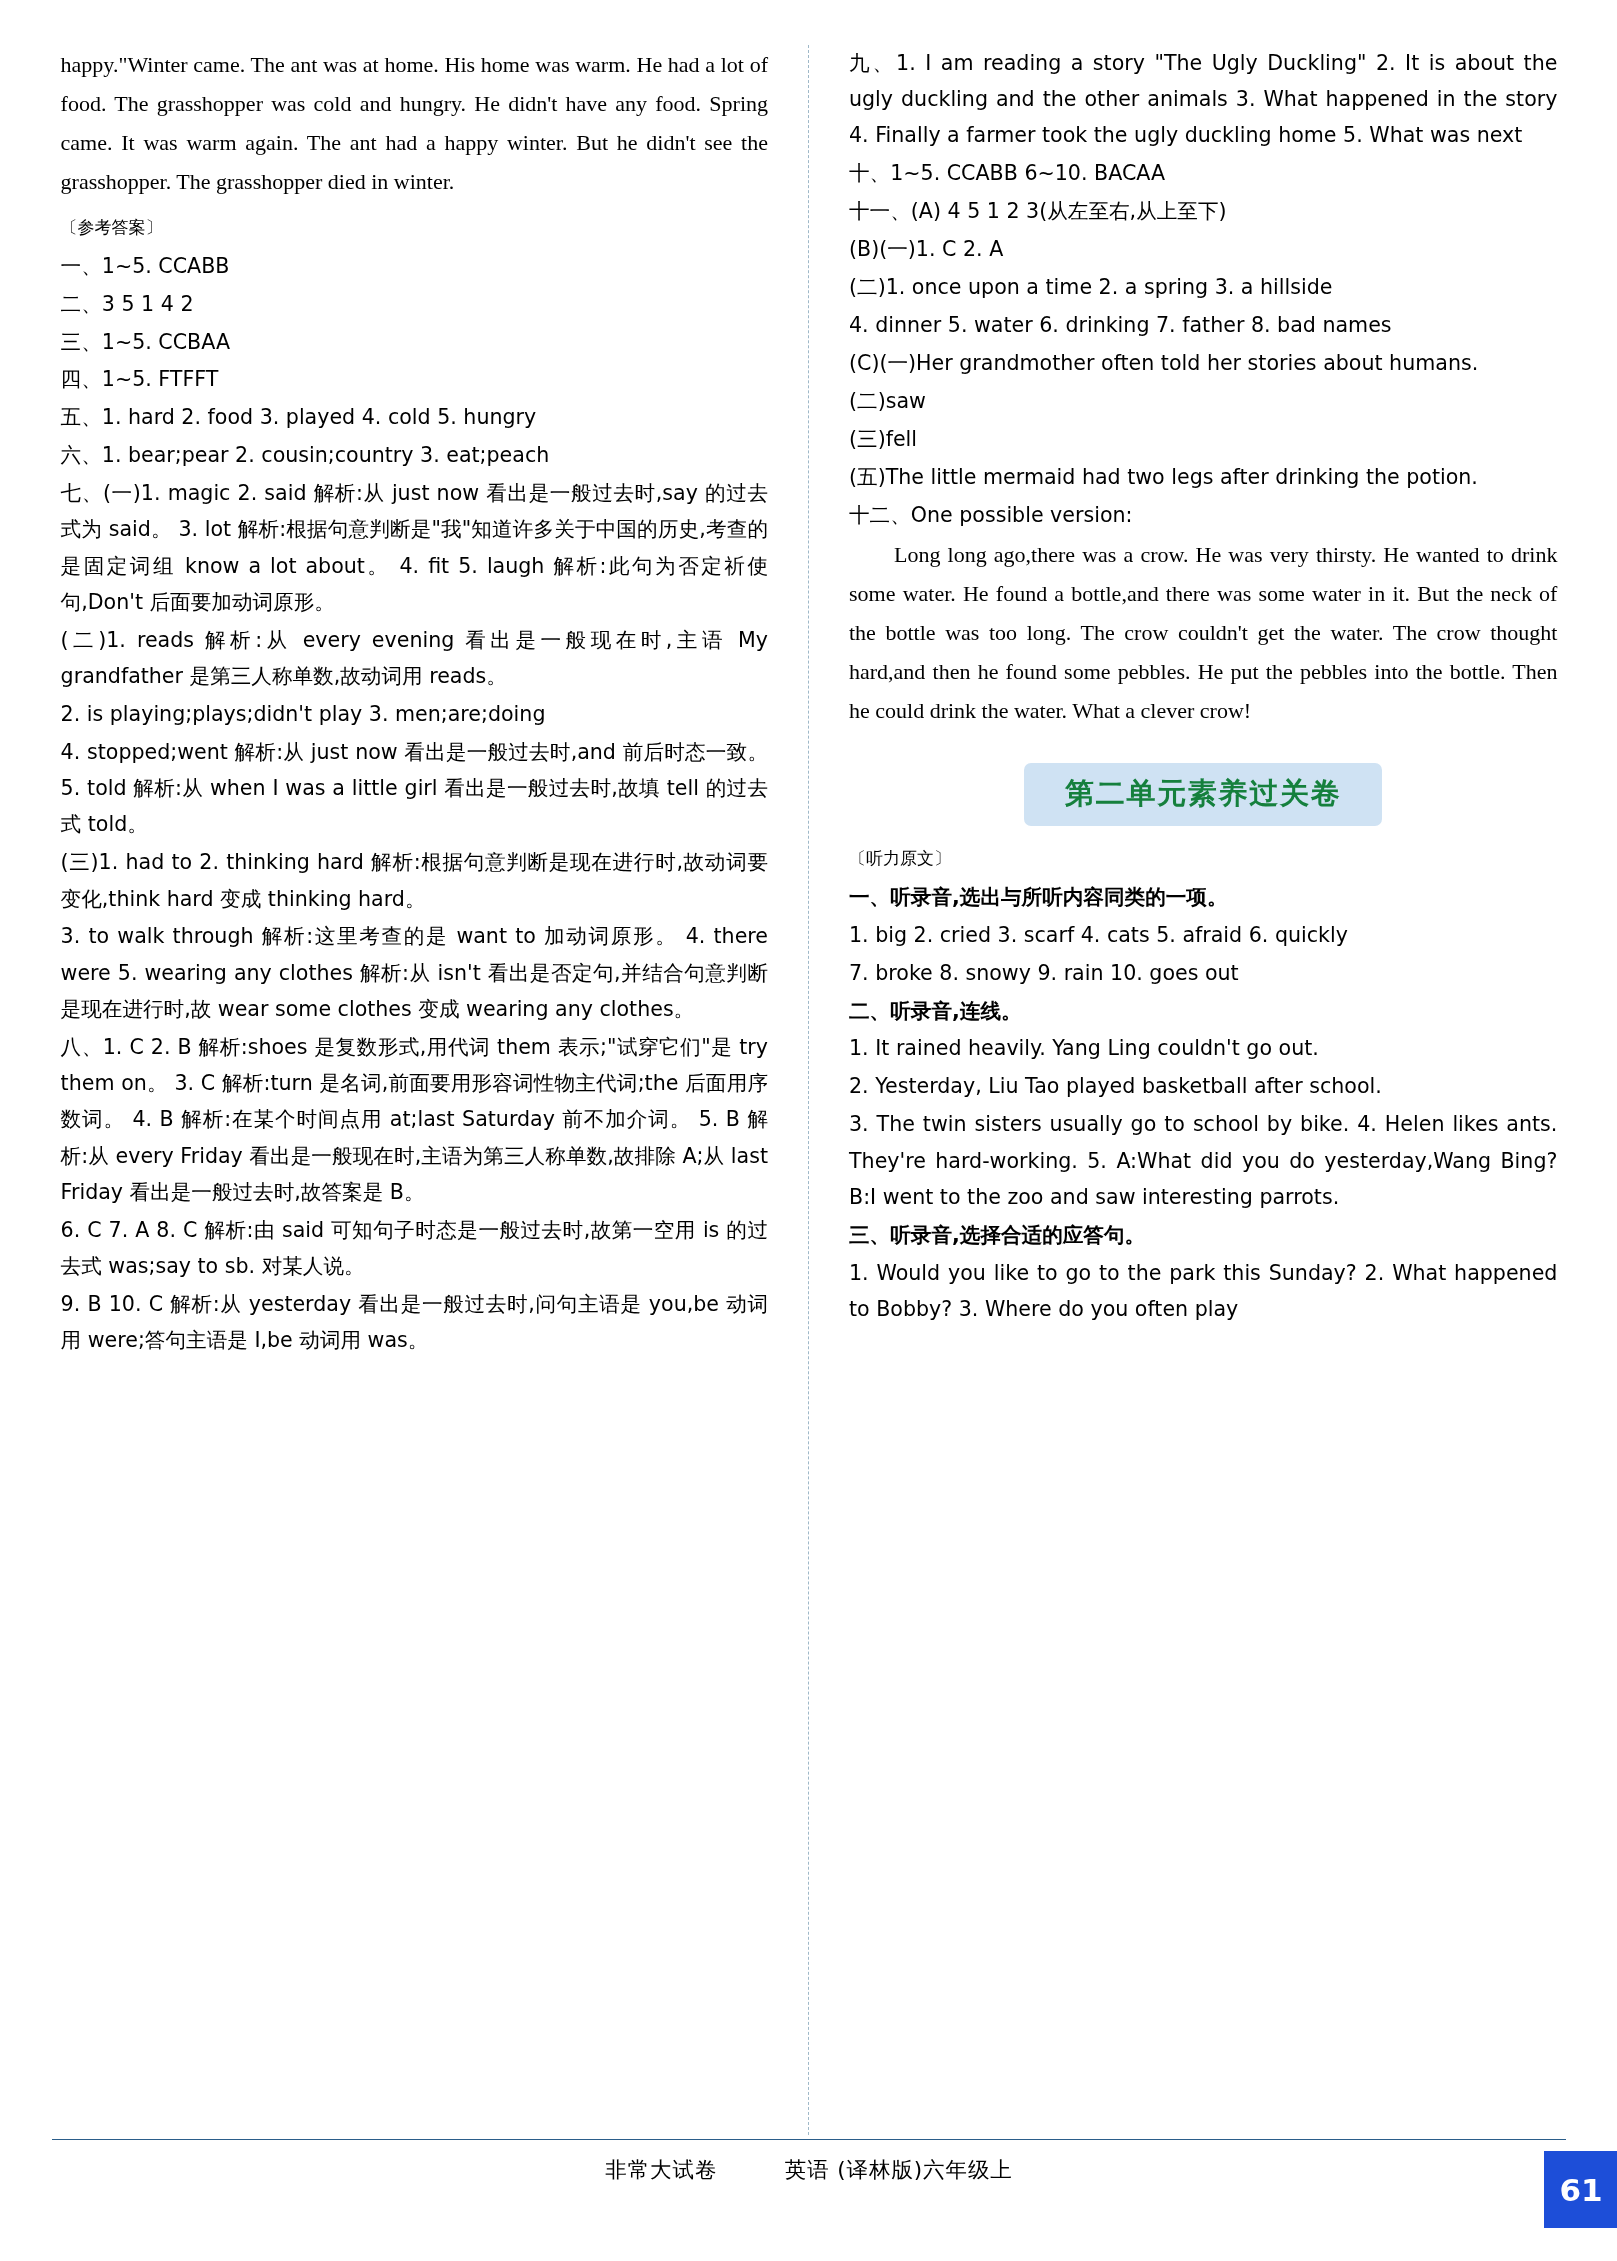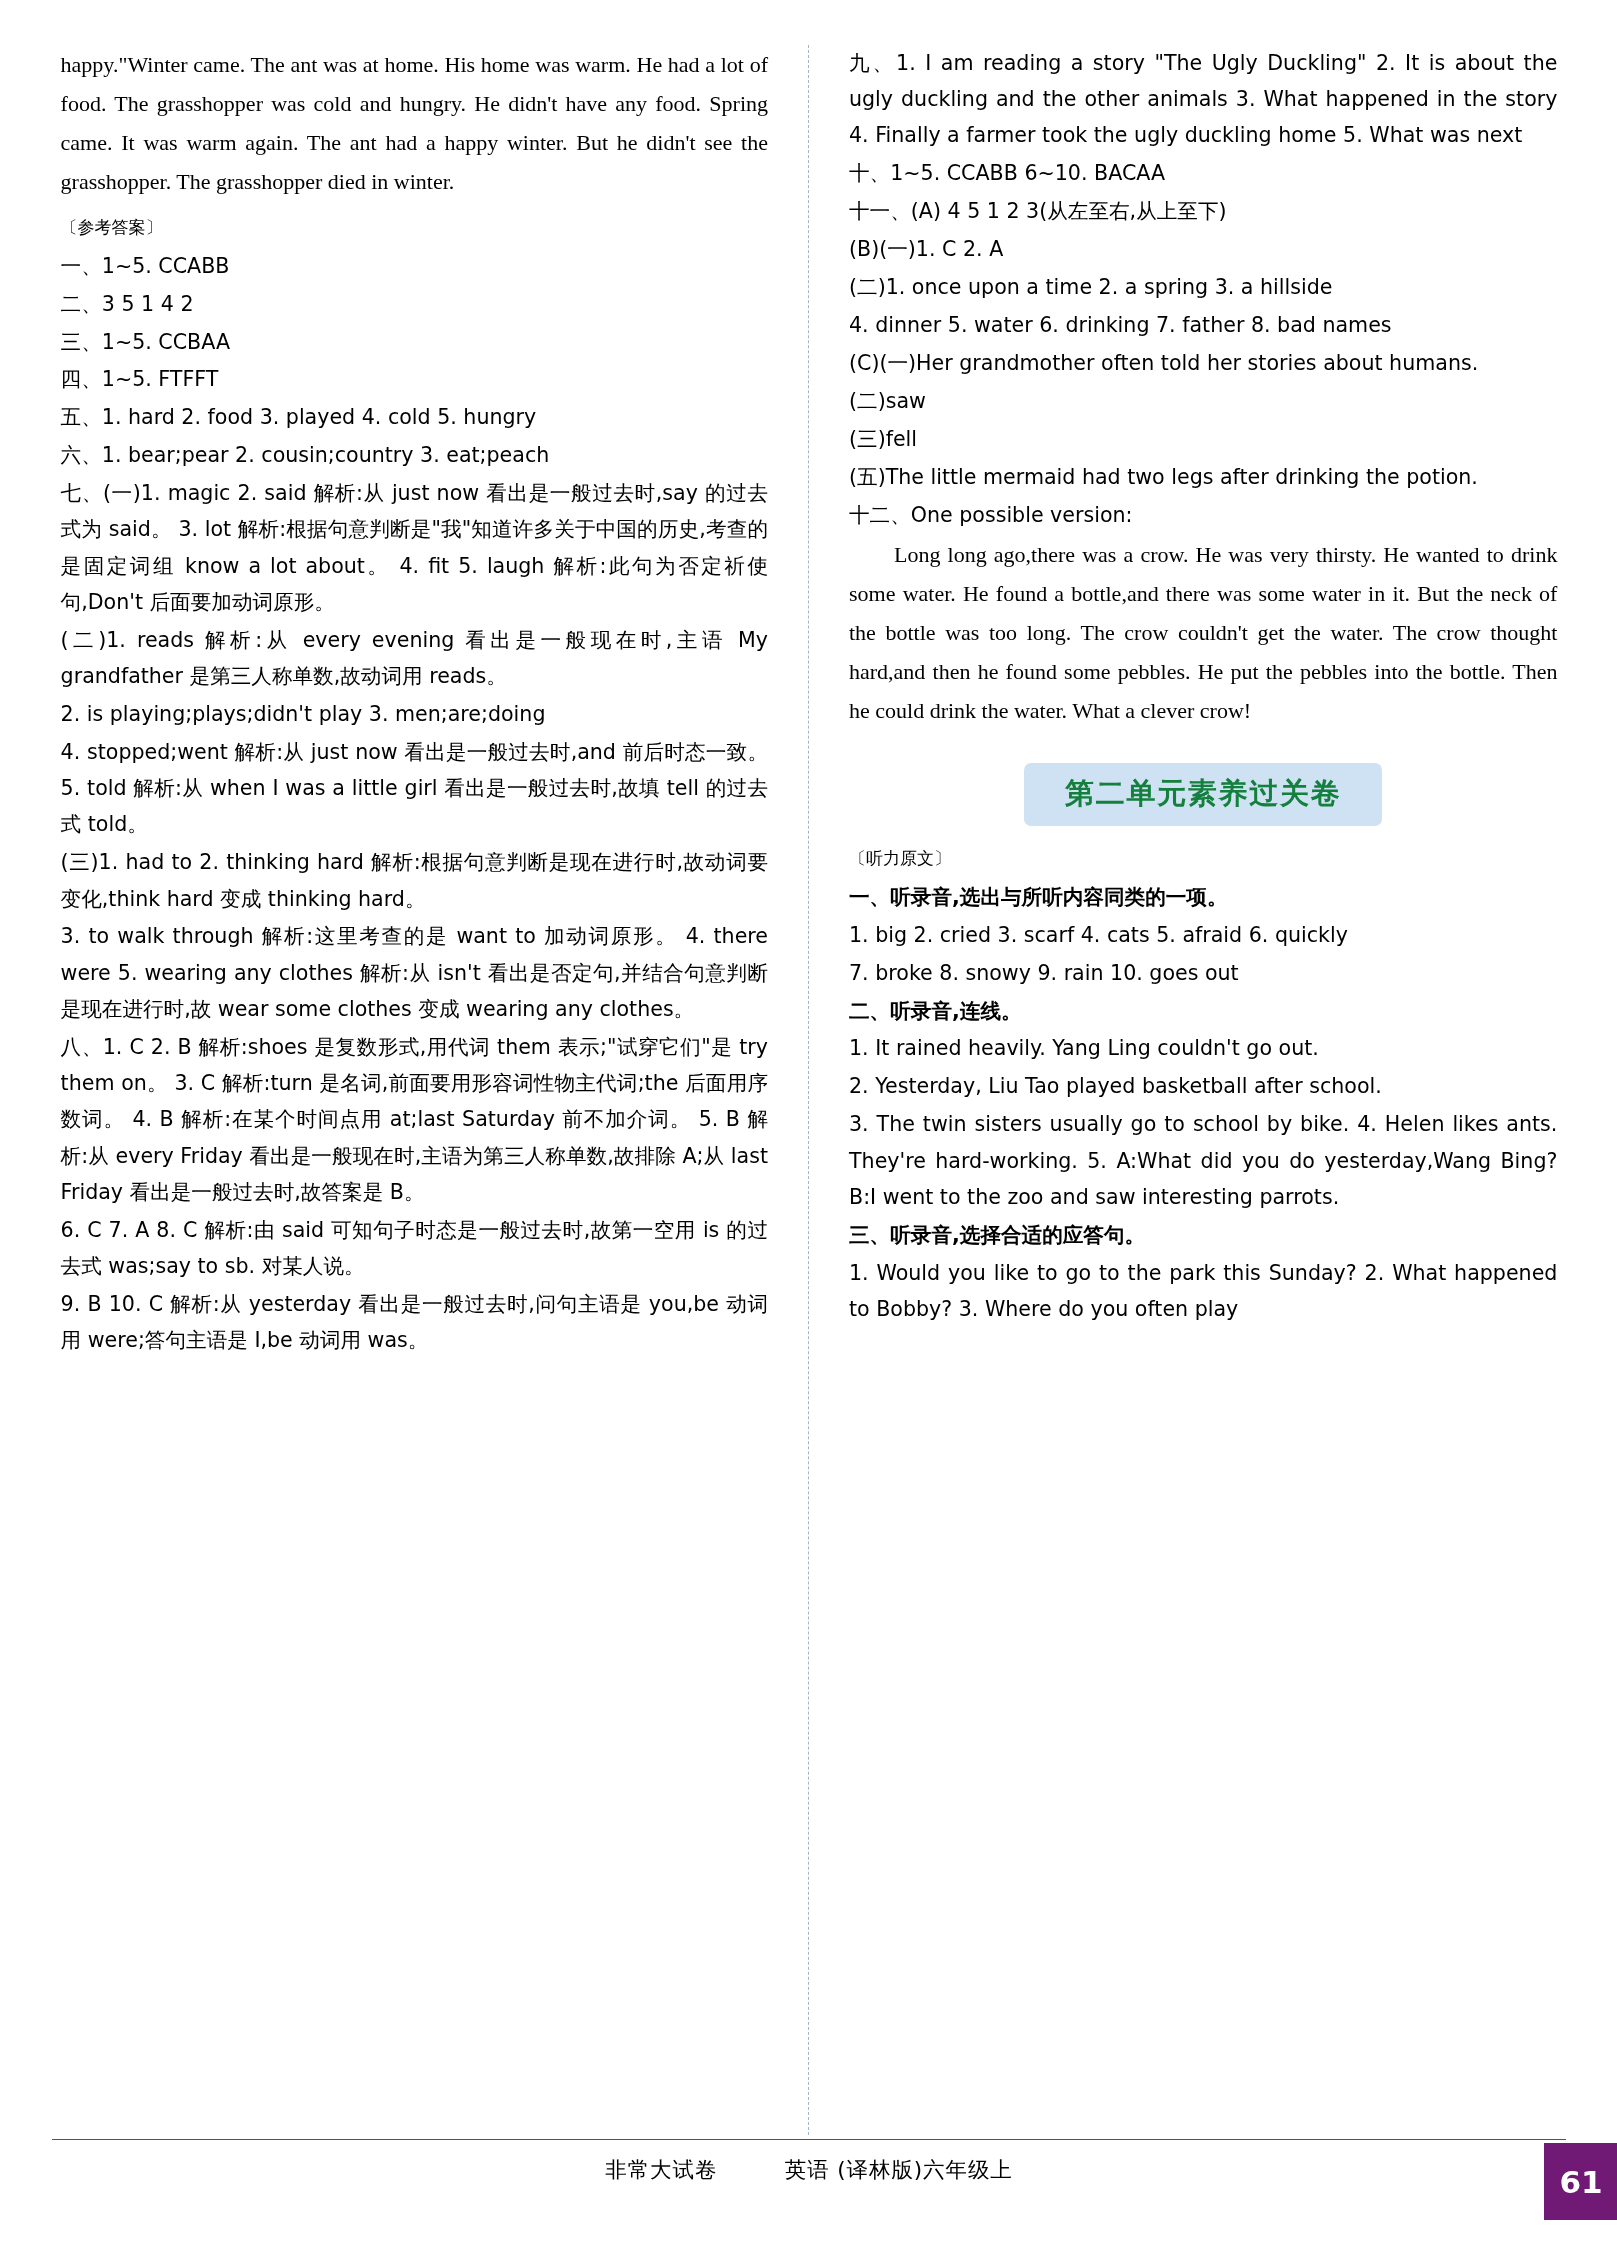--- a/index.html
+++ b/index.html
@@ -83,24 +83,24 @@
     top: 15.5px;
     text-align: center;
     font-family: "DejaVu Sans", sans-serif;
     font-size: 21.5px;
     letter-spacing: 0.9px;
   }
   .footer-center .sep { display:inline-block; width: 52px; }
   .page-num {
     position: absolute;
     right: 0;
-    top: 4px;
+    top: 12px;
     width: 74px;
     height: 77px;
-    background: #701a75;
+    background: #1d4ed8;
     color: #fff;
     font-family: "DejaVu Sans", sans-serif;
     font-size: 31px;
     font-weight: bold;
     display: flex;
     align-items: center;
     justify-content: center;
   }
   .tight { line-height: 1.76; }
 </style>

